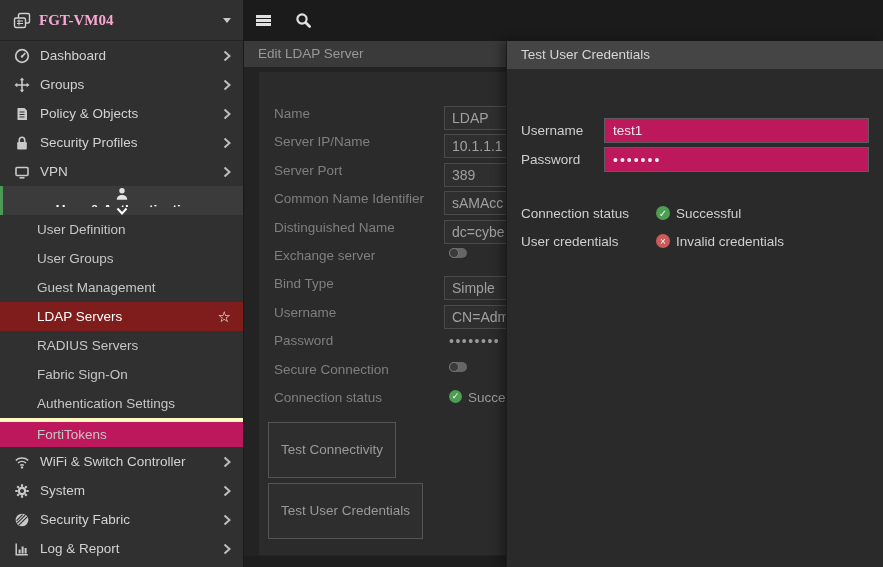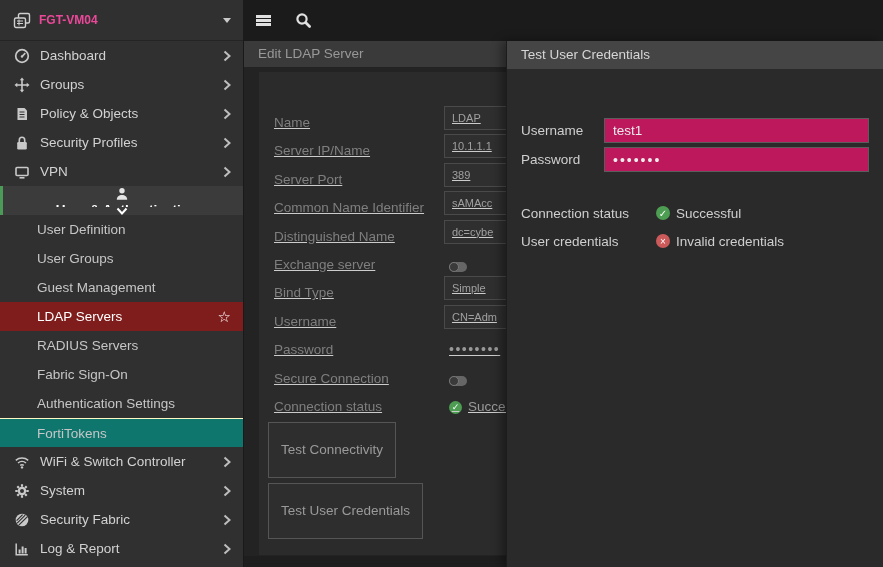--- a/index.html
+++ b/index.html
@@ -8,43 +8,43 @@
     font-family:"Liberation Sans", sans-serif;
     background:#232323; color:#ccc; position:relative;
     font-size:13.5px;
   }
   svg { display:block; }
 
   
   .sidebar { position:absolute; left:0; top:0; width:243px; height:567px; background:#303030; z-index:3; }
   .sb-header { height:41px; display:flex; align-items:center; padding:0 12px 0 13px; border-bottom:1px solid #242424; cursor:pointer; }
   .sb-header .vm-ic { margin-right:8px; }
-  .sb-header .dev-name { color:#ec4899; font-weight:bold; font-size:12px; flex:1; }
+  .sb-header .dev-name { color:#f9a8d4; font-weight:bold; font-size:15px; flex:1;font-family:Liberation Serif, serif; }
   .caret-down { width:0; height:0; border-left:4.5px solid transparent; border-right:4.5px solid transparent; border-top:5px solid #c9c9c9; }
   .menu-item { height:29px; display:flex; align-items:center; padding:0 12px 0 13px; cursor:pointer; color:#d2d2d2; }
   .menu-item .mi-icon { width:18px; display:flex; justify-content:center; }
   .menu-item .mi-label { margin-left:9px; flex:1; white-space:nowrap; overflow:hidden; }
   .menu-item.active { background:#3b3b3b; border-left:3px solid #4c9a58; padding-left:10px; color:#fff; font-weight:bold;flex-direction:column; }
   .sub-item { height:29px; display:flex; align-items:center; padding:0 12px 0 37px; color:#c6c6c6; cursor:pointer; white-space:nowrap; }
   .sub-item.selected { background:#7f1d1d; color:#fff; }
   .sub-item .star { margin-left:auto; font-size:15px; color:#fff; line-height:1; cursor:pointer; }
-  .sub-item.tokens { background:#0f766e; border-top:1px solid #fef9c3; }
+  .sub-item.tokens { background:#be185d; border-top:4px solid #fef9c3; }
 
   
   .topbar { position:absolute; left:243px; top:0; width:640px; height:41px; background:#1b1b1b; display:flex; align-items:center; z-index:2; }
   .tb-btn { margin-left:13px; cursor:pointer; display:flex; align-items:center; }
   .hamburger div { width:15px; height:2.5px; background:#e0e0e0; margin:1.4px 0; }
 
   
   .main { position:absolute; left:243px; top:41px; width:640px; height:526px; background:#232323; border-left:1px solid #1a1a1a; z-index:1; }
   .page-bar { height:26px; background:#3a3a3a; color:#989898; line-height:26px; padding-left:14px; }
   .form-card { position:absolute; left:15px; top:31px; width:305px; height:483px; background:#2b2b2b; padding:34px 0 0 15px; }
-  .frow { display:flex; align-items:flex-end; height:24px; margin-bottom:4.4px;text-decoration:underline; }
+  .frow { display:flex; align-items:flex-start; height:24px; margin-bottom:4.4px; }
   .frow .flabel { width:175px; color:#7f7f7f; }
-  .fin { width:120px; height:24px; background:#2f2f2f; border:1px solid #4a4a4a; color:#a0a0a0; padding:0 7px; font-family:"Liberation Sans", sans-serif; font-size:11px; }
+  .fin { width:120px; height:24px; background:#2f2f2f; border:1px solid #4a4a4a; color:#a0a0a0; padding:0 7px; font-family:"Liberation Sans", sans-serif; font-size:14px; }
   .pw-dots { color:#9a9a9a; letter-spacing:1.5px; font-size:14px; }
   .toggle { width:18px; height:10px; background:#666; border-radius:5px; position:relative; cursor:pointer; }
   .toggle .knob { position:absolute; left:0; top:0; width:10px; height:10px; border-radius:50%; background:#3a3a3a; border:1px solid #777; }
   .status-ic { width:13px; height:13px; border-radius:50%; color:#fff; font-size:9px; display:flex; align-items:center; justify-content:center; margin-right:6px; flex:none; }
   .ok { background:#4d9e52; }
   .err { background:#cd5a5a; }
   .stat-txt { color:#9a9a9a; white-space:nowrap; }
   .btn { display:table; margin:0 0 5px -6px; height:26px; line-height:24px; padding:15px 12px; background:#2e2e2e; border:1px solid #555; color:#9a9a9a; cursor:pointer; white-space:nowrap; }
   .btn-wrap { margin-top:8px; }
   .bottom-strip { position:absolute; left:0; bottom:0; width:640px; height:11px; background:#1e1e1e; }

